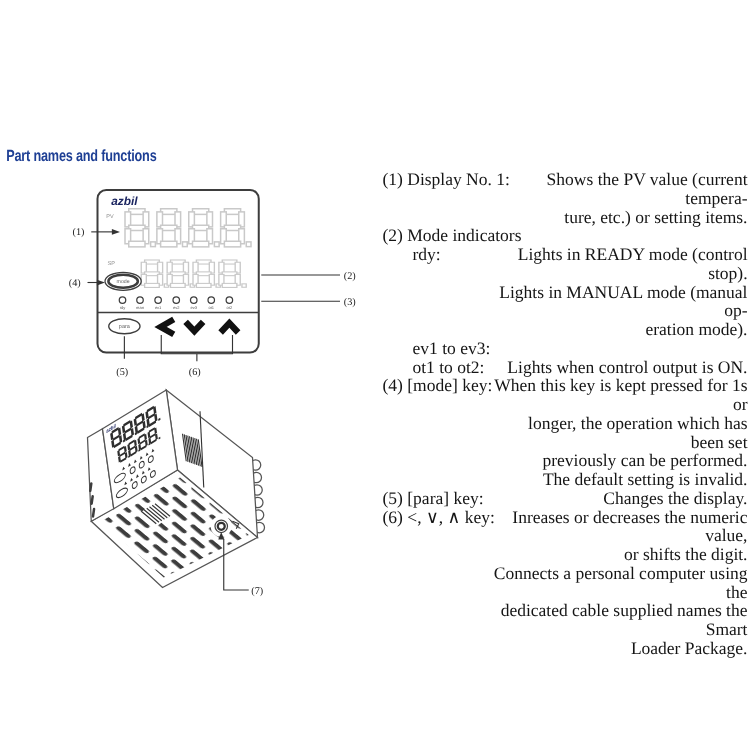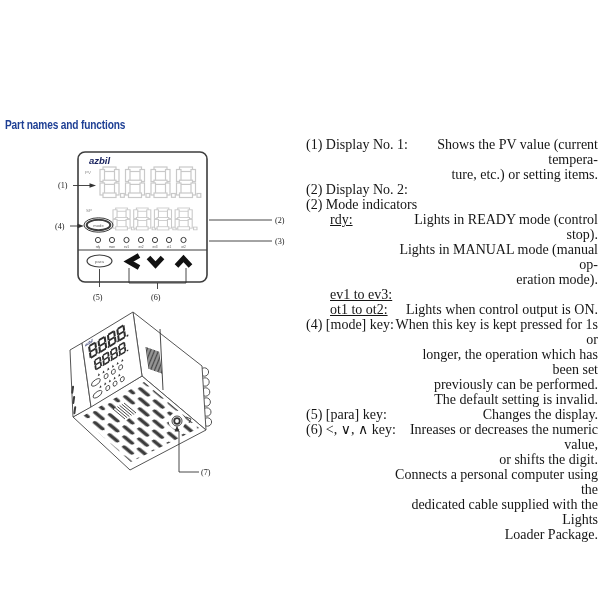--- a/index.html
+++ b/index.html
@@ -4,21 +4,21 @@
 <style>
   html,body{margin:0;padding:0;}
   body{width:600px;height:600px;background:#ffffff;position:relative;overflow:hidden;
        font-family:"Liberation Serif",serif;}
   .heading{position:absolute;left:5px;top:117px;font-family:"Liberation Sans",sans-serif;
        font-weight:bold;font-size:13px;color:#1e3f94;white-space:nowrap;
        transform:scaleX(0.78);transform-origin:left top;letter-spacing:-0.2px;}
   .funcs{position:absolute;left:306px;top:137px;width:292px;display:grid;
        grid-template-columns:89px 203px;font-size:14px;line-height:15px;color:#151515;}
   .t{grid-column:1;white-space:nowrap;overflow:visible;}
-  .t.sub{padding-left:24px;text-decoration:underline;}
+  .t.sub{padding-left:24px;}
   .t.full{grid-column:1/3;}
   .d{grid-column:2;white-space:pre-line;text-align:right;}
   svg.diagram{position:absolute;left:0;top:0;}
   .panel-line{stroke:#3d3d3d;fill:none;}
   .seg-light{fill:#ffffff;stroke:#c9c9c9;stroke-width:1.2;}
   .seg-dark{fill:#2e2e2e;stroke:none;}
   .logo{font-family:"Liberation Sans",sans-serif;font-weight:bold;font-style:italic;fill:#1b2560;}
   .tiny{font-family:"Liberation Sans",sans-serif;fill:#888;}
   .led-label{font-family:"Liberation Sans",sans-serif;fill:#555;font-size:3.2px;text-anchor:middle;}
   .btn-label{font-family:"Liberation Sans",sans-serif;fill:#666;text-anchor:middle;}
@@ -214,35 +214,34 @@
       <path d="M179,431 L179,472 L199,472" class="lead"></path>
       <text x="201" y="475" class="co">(7)</text>
     </g>
   </g>
 </svg>
 
 <div class="funcs">
   <div class="t">(1) Display No. 1:</div>
   <div class="d">Shows the PV value (current tempera-
 ture, etc.) or setting items.</div>
-  <div class="t">(2) Display No. 2:</div>
   <div class="t full">(2) Mode indicators</div>
   <div class="t sub">rdy:</div>
   <div class="d">Lights in READY mode (control stop).</div>
   <div class="d">Lights in MANUAL mode (manual op-
 eration mode).</div>
   <div class="t sub">ev1 to ev3:</div>
   <div class="t sub">ot1 to ot2:</div>
   <div class="d">Lights when control output is ON.</div>
   <div class="t">(4) [mode] key:</div>
   <div class="d">When this key is kept pressed for 1s or
 longer, the operation which has been set
 previously can be performed.
 The default setting is invalid.</div>
   <div class="t">(5) [para] key:</div>
   <div class="d">Changes the display.</div>
   <div class="t">(6) &lt;, ∨, ∧ key:</div>
   <div class="d">Inreases or decreases the numeric value,
 or shifts the digit.</div>
   <div class="d">Connects a personal computer using the
-dedicated cable supplied with the Lights
+dedicated cable supplied names the Smart
 Loader Package.</div>
 </div>
 
 </body></html>

